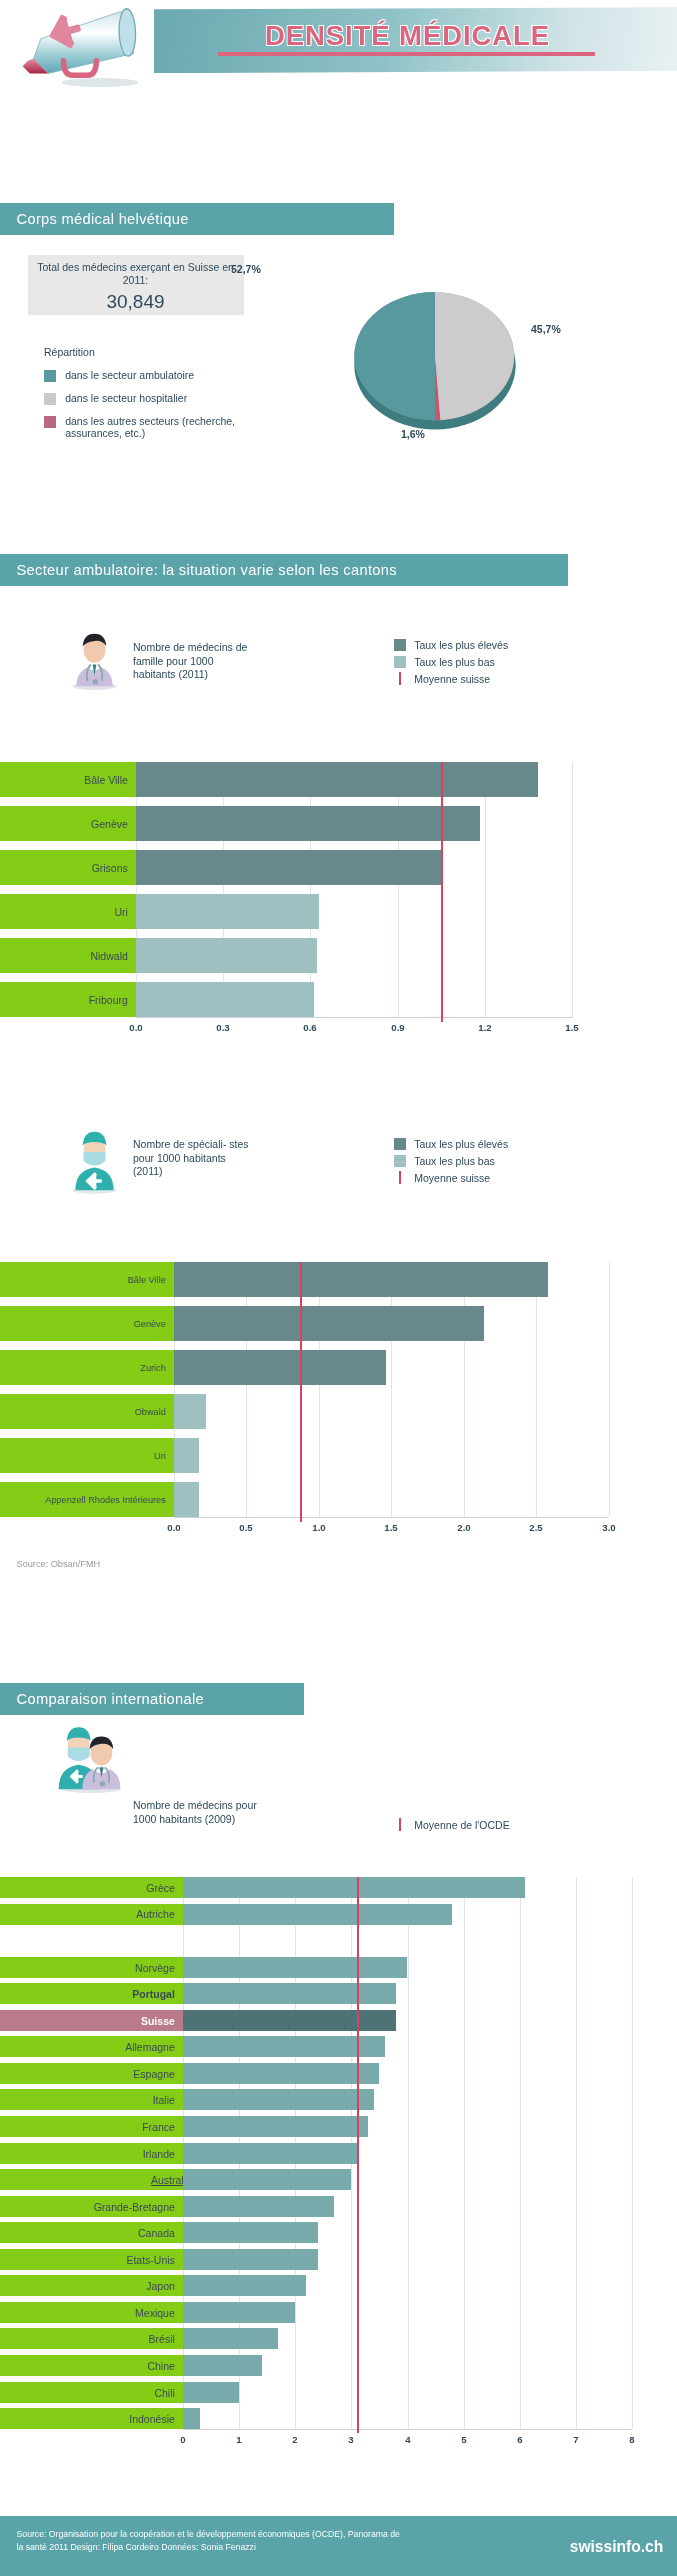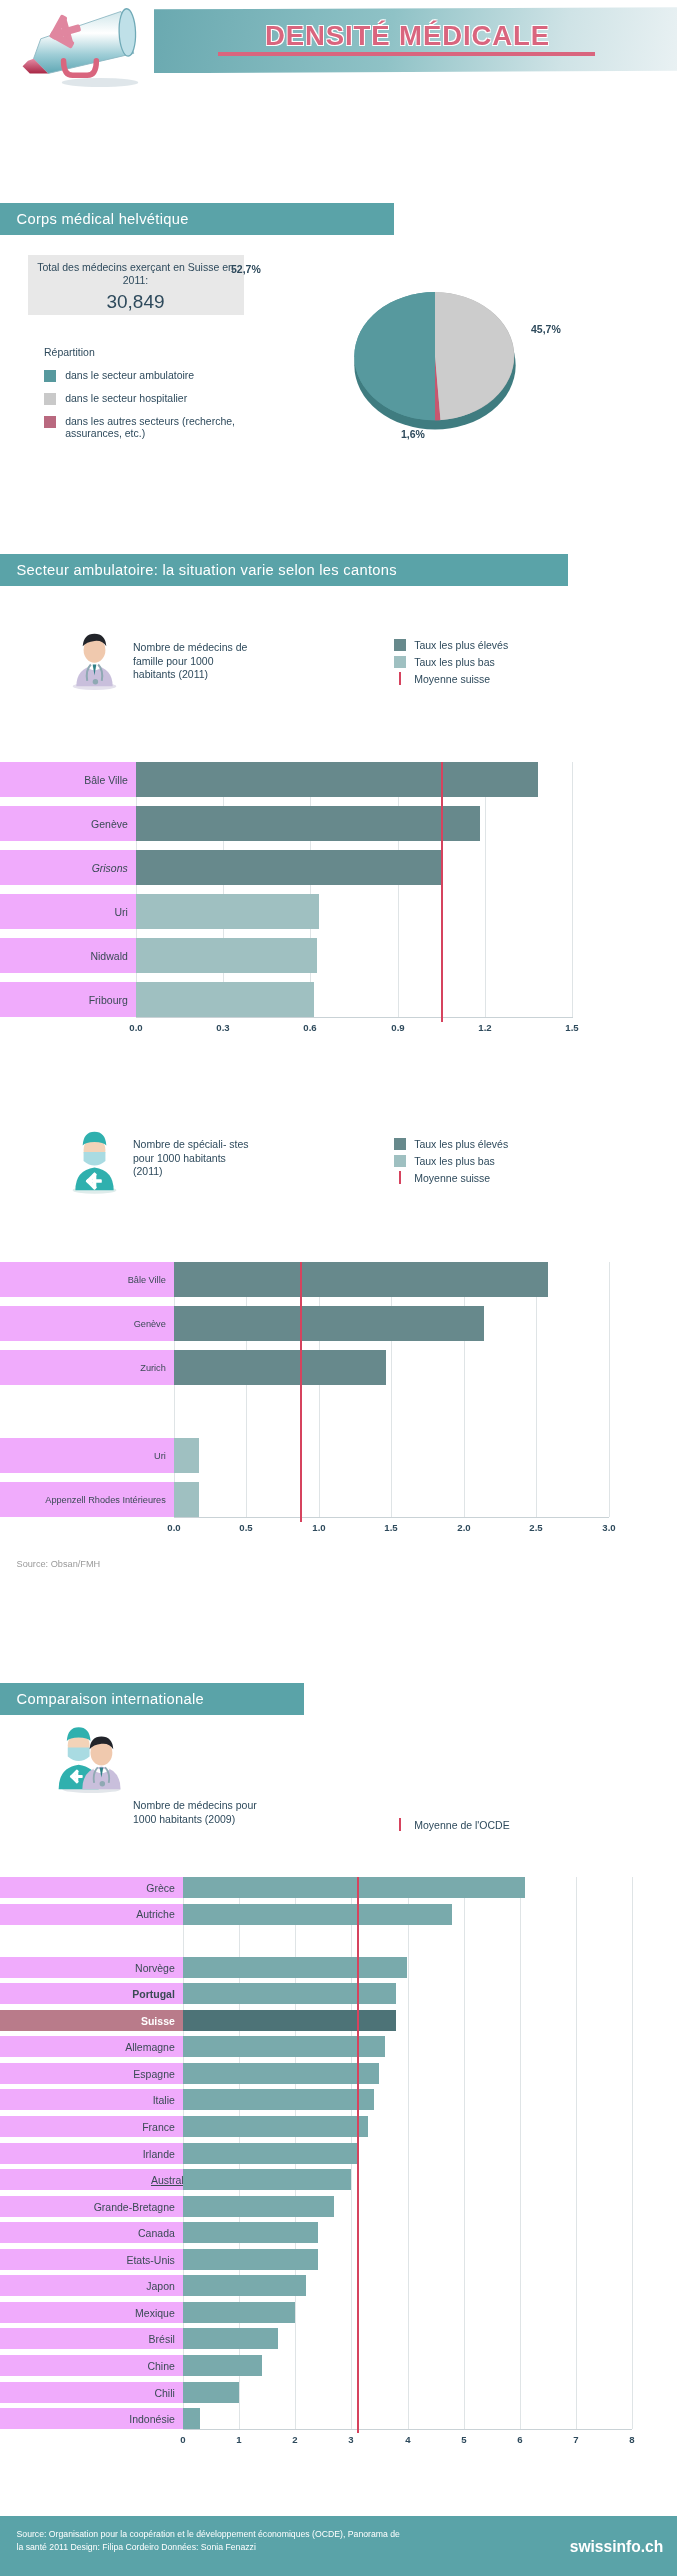--- a/index.html
+++ b/index.html
@@ -66,21 +66,21 @@
   .chart-legend .sw { width:12px; height:12px; margin-right:8.2px; flex:none; }
   .chart-legend .bar-sw { width:2.7px; height:13px; background:#d6435e; margin-right:13px; margin-left:4.6px; flex:none; }
 
   .chart { position:absolute; left:0; }
   .chart .plot { position:relative; width:100%; }
   .gridline { position:absolute; top:0; bottom:0; width:0.9px; background:#dfe4e6; }
   .meanline { position:absolute; top:0; width:1.8px; background:#d6435e; z-index:5; }
   .brow { position:relative; }
   .blabel {
     position:absolute; left:0; top:0; bottom:0;
-    background:#f0abfc; color:#3a4a55;
+    background:#84cc16; color:#3a4a55;
     display:flex; align-items:center; justify-content:flex-end;
     padding-right:8.2px; font-size:10.5px; white-space:nowrap;
   }
   .blabel.hl { background:#b97b8a; color:#fff; font-weight:bold; }
   .bbar { position:absolute; top:0; bottom:0; }
   .tick { position:absolute; transform:translateX(-50%); font-weight:bold; }
 
   .srcnote { position:absolute; font-size:9.2px; color:#9a9a9a; }
 
   
@@ -208,21 +208,21 @@
       <div class="gridline" style="left: 572px;"></div>
       <div class="brow" style="position: absolute; left: 0px; right: 0px; top: 0px; height: 35px;">
         <div class="blabel" style="width: 136px;">Bâle Ville</div>
         <div class="bbar" style="left: 136px; width: 402px; background: rgb(103, 137, 140);"></div>
       </div>
       <div class="brow" style="position: absolute; left: 0px; right: 0px; top: 44px; height: 35px;">
         <div class="blabel" style="width: 136px;">Genève</div>
         <div class="bbar" style="left: 136px; width: 344px; background: rgb(103, 137, 140);"></div>
       </div>
       <div class="brow" style="position: absolute; left: 0px; right: 0px; top: 88px; height: 35px;">
-        <div class="blabel" style="width: 136px; font-style: italic;">Grisons</div>
+        <div class="blabel" style="width: 136px;">Grisons</div>
         <div class="bbar" style="left: 136px; width: 306px; background: rgb(103, 137, 140);"></div>
       </div>
       <div class="brow" style="position: absolute; left: 0px; right: 0px; top: 132px; height: 35px;">
         <div class="blabel" style="width: 136px;">Uri</div>
         <div class="bbar" style="left: 136px; width: 183px; background: rgb(159, 192, 193);"></div>
       </div>
       <div class="brow" style="position: absolute; left: 0px; right: 0px; top: 220px; height: 35px;">
         <div class="blabel" style="width: 136px;">Fribourg</div>
         <div class="bbar" style="left: 136px; width: 178px; background: rgb(159, 192, 193);"></div>
       </div>
@@ -285,20 +285,24 @@
         <div class="blabel" style="width: 174px; font-size: 9.2px;">Bâle Ville</div>
         <div class="bbar" style="left: 174px; width: 374px; background: rgb(103, 137, 140);"></div>
       </div>
       <div class="brow" style="position: absolute; left: 0px; right: 0px; top: 44px; height: 35px;">
         <div class="blabel" style="width: 174px; font-size: 9.2px;">Genève</div>
         <div class="bbar" style="left: 174px; width: 310px; background: rgb(103, 137, 140);"></div>
       </div>
       <div class="brow" style="position: absolute; left: 0px; right: 0px; top: 88px; height: 35px;">
         <div class="blabel" style="width: 174px; font-size: 9.2px;">Zurich</div>
         <div class="bbar" style="left: 174px; width: 212px; background: rgb(103, 137, 140);"></div>
+      </div>
+      <div class="brow" style="position: absolute; left: 0px; right: 0px; top: 132px; height: 35px;">
+        <div class="blabel" style="width: 174px; font-size: 9.2px;">Obwald</div>
+        <div class="bbar" style="left: 174px; width: 32px; background: rgb(159, 192, 193);"></div>
       </div>
       <div class="brow" style="position: absolute; left: 0px; right: 0px; top: 176px; height: 35px;">
         <div class="blabel" style="width: 174px; font-size: 9.2px;">Uri</div>
         <div class="bbar" style="left: 174px; width: 25px; background: rgb(159, 192, 193);"></div>
       </div>
       <div class="brow" style="position: absolute; left: 0px; right: 0px; top: 220px; height: 35px;">
         <div class="blabel" style="width: 174px; font-size: 9.2px;">Appenzell Rhodes Intérieures</div>
         <div class="bbar" style="left: 174px; width: 25px; background: rgb(159, 192, 193);"></div>
       </div>
       <div class="meanline" style="left: 300px; height: 260px; background: rgb(214, 67, 94);"></div>

